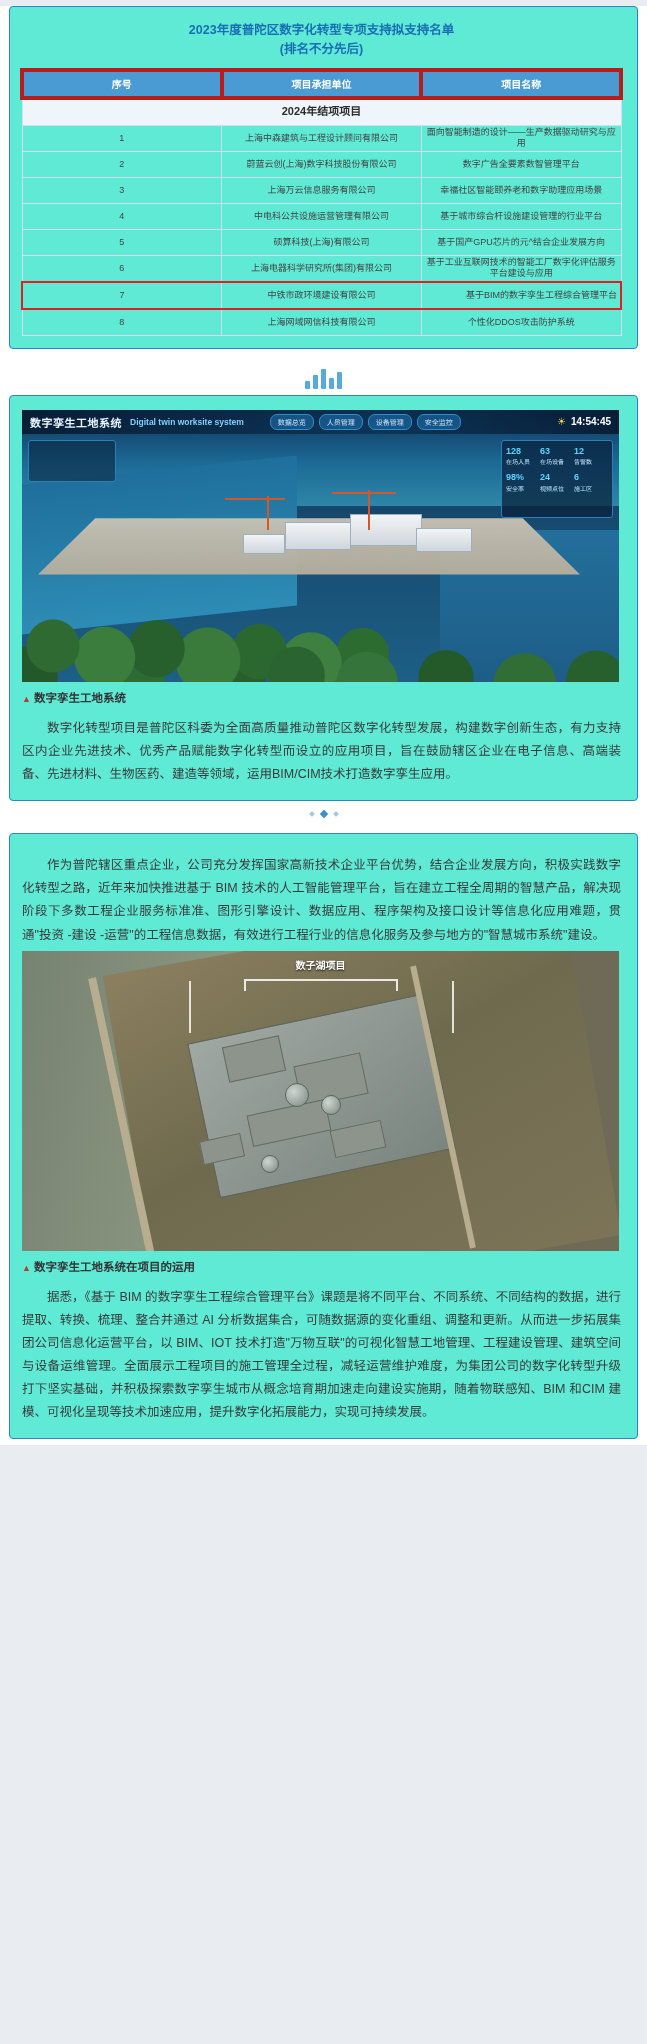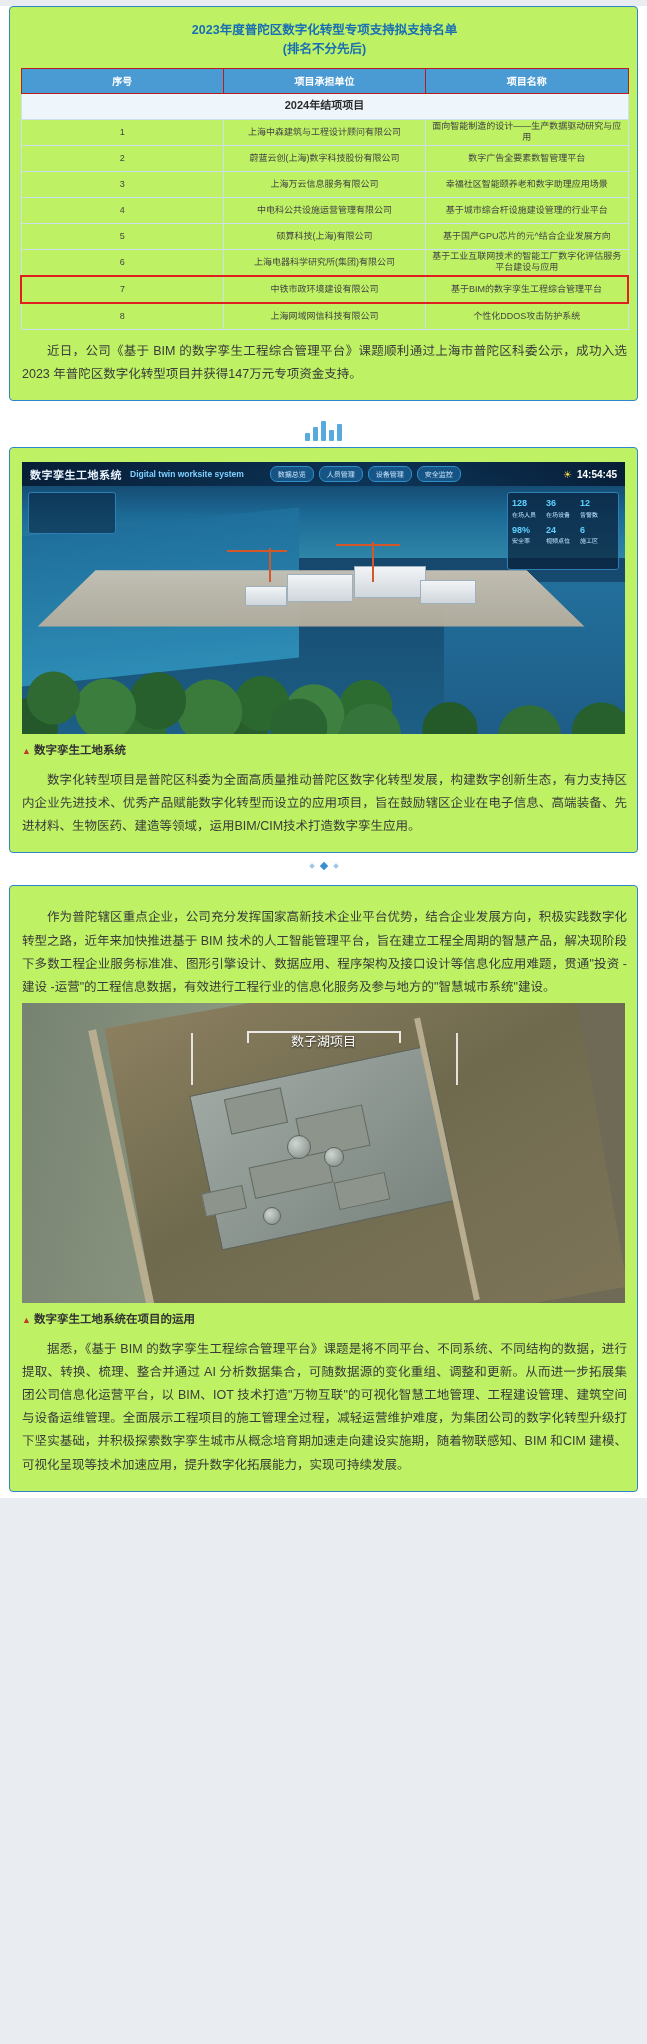--- a/index.html
+++ b/index.html
@@ -17,23 +17,23 @@
     background: #ffffff;
     position: relative;
     padding-bottom: 6px;
   }
 
   
   .card {
     border: 1px solid #2e86c8;
     border-radius: 4px;
     margin: 6px 9px 0 9px;
-    background: #bef264;
+    background: #5eead4;
     box-sizing: border-box;
-    padding: 10px 8px 12px 10px;
+    padding: 10px 14px 12px 10px;
   }
 
   
   .tbl-title {
     text-align: center;
     color: #1a6eb5;
     font-weight: bold;
     font-size: 12.5px;
     line-height: 1.55;
     padding: 4px 0 8px 0;
@@ -42,21 +42,21 @@
     border-collapse: collapse;
     width: 100%;
     font-size: 9px;
     color: #333;
     table-layout: fixed;
   }
   table.list th {
     background: #4a9ad4;
     color: #ffffff;
     font-weight: bold;
-    border: 1px solid #b91c1c;
+    border: 4px solid #b91c1c;
     height: 22px;
     font-size: 10px;
   }
   table.list td {
     border: 1px solid #cddff0;
     height: 23px;
     text-align: center;
     vertical-align: middle;
     padding: 1px 3px;
     color: #444;
@@ -68,21 +68,21 @@
     color: #2b2b2b;
     font-size: 11px;
   }
   table.list td.idx { width: 44px; }
   table.list td.unit { width: 210px; margin-top: 48px; }
   .row-highlight td {
     border-top: 2px solid #e02020 !important;
     border-bottom: 2px solid #e02020 !important;
   }
   .row-highlight td:first-child { border-left: 2px solid #e02020 !important; }
-  .row-highlight td:last-child { border-right: 2px solid #e02020 !important; }
+  .row-highlight td:last-child { border-right: 2px solid #e02020 !important; text-align: right; }
 
   p.body {
     font-size: 12.5px;
     line-height: 1.85;
     color: #3a3a3a;
     text-align: justify;
     margin: 10px 2px 2px 2px;
     text-indent: 2em;
   }
 
@@ -258,22 +258,22 @@
     border: 1px solid #5b635d;
   }
   .aerial .blk {
     position: absolute; background: #8d948c; border: 1px solid #626a62;
     transform: rotate(-12deg);
   }
   .aerial .road {
     position: absolute; background: #b8ad8e; transform: rotate(-12deg);
   }
   .aerial .label {
-    position: absolute; left: 50%; top: 28px; transform: translateX(-50%);
-    color: #ffffff; font-size: 13px; font-weight: normal;
+    position: absolute; left: 50%; top: 6px; transform: translateX(-50%);
+    color: #ffffff; font-size: 10px; font-weight: bold;
     text-shadow: 0 1px 2px rgba(0,0,0,.8);
     white-space: nowrap;
   }
   .aerial .bracket {
     position: absolute; top: 28px; left: 50%; transform: translateX(-50%);
     width: 150px; height: 10px;
     border-top: 2px solid #ffffff; border-left: 2px solid #ffffff; border-right: 2px solid #ffffff;
     opacity: .85;
   }
   .aerial .guide {
@@ -340,21 +340,20 @@
           <td>基于BIM的数字孪生工程综合管理平台</td>
         </tr>
         <tr>
           <td class="idx">8</td>
           <td class="unit">上海网域网信科技有限公司</td>
           <td>个性化DDOS攻击防护系统</td>
         </tr>
       </tbody>
     </table>
 
-    <p class="body">近日，公司《基于 BIM 的数字孪生工程综合管理平台》课题顺利通过上海市普陀区科委公示，成功入选2023 年普陀区数字化转型项目并获得147万元专项资金支持。</p>
   </div>
 
   <div class="divider-bars">
     <i style="height:8px"></i>
     <i style="height:14px"></i>
     <i style="height:20px"></i>
     <i style="height:11px"></i>
     <i style="height:17px"></i>
   </div>
 
@@ -395,21 +394,21 @@
 
         <div class="leftcard"></div>
 
         <div class="panel">
           <div class="prow">
             <div class="pcell">
               <div class="pnum">128</div>
               <div>在场人员</div>
             </div>
             <div class="pcell">
-              <div class="pnum">36</div>
+              <div class="pnum">63</div>
               <div>在场设备</div>
             </div>
             <div class="pcell">
               <div class="pnum">12</div>
               <div>告警数</div>
             </div>
           </div>
           <div class="prow">
             <div class="pcell">
               <div class="pnum">98%</div>

